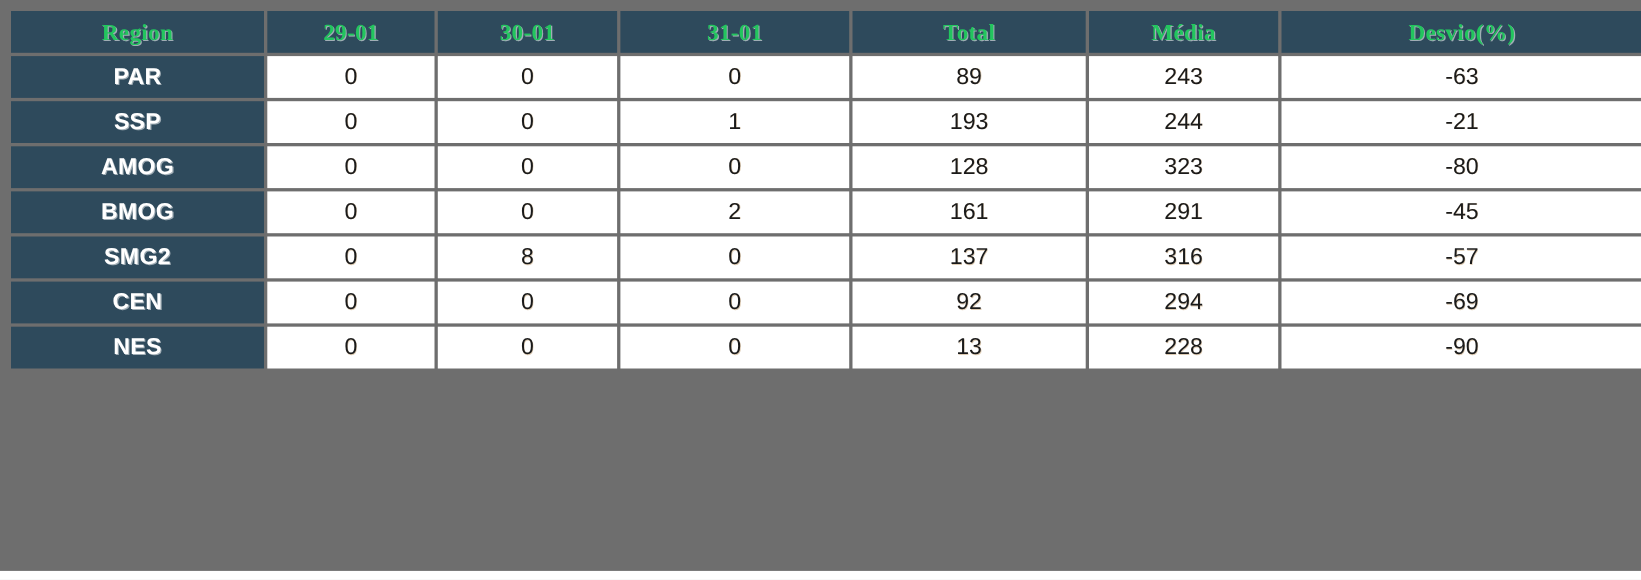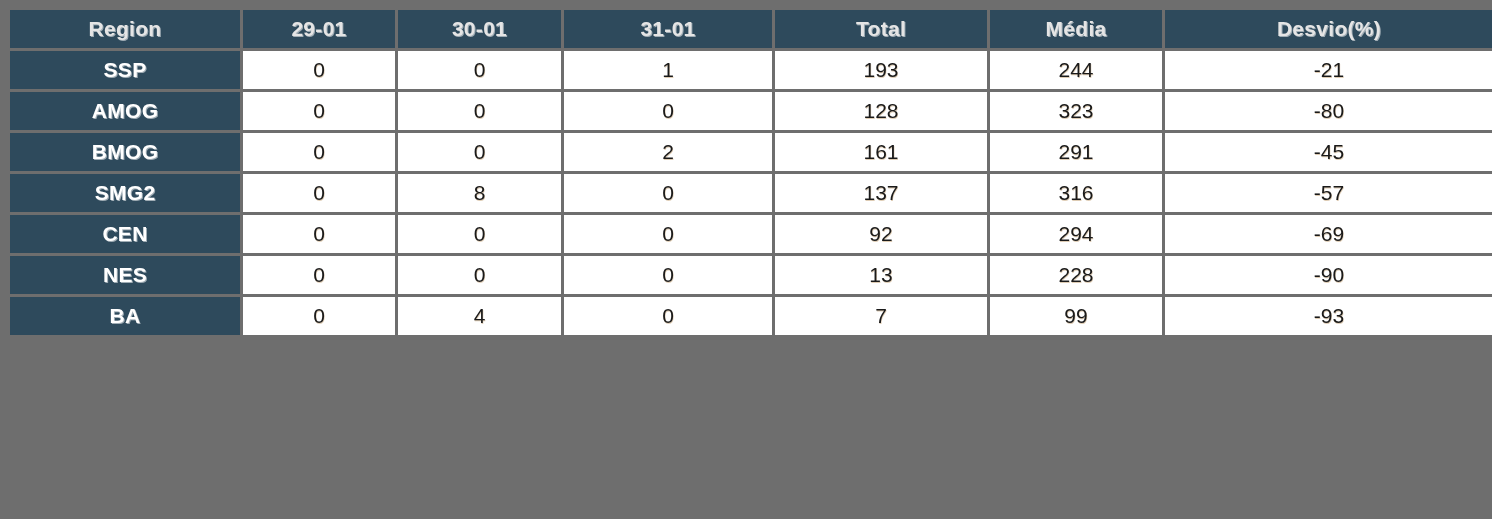--- a/index.html
+++ b/index.html
@@ -49,24 +49,25 @@
     font-size: 21px;
     text-align: center;
     vertical-align: middle;
     white-space: nowrap;
     overflow: hidden;
   }
 
   
   th.hd {
     background: #2e4a5c;
-    color: #e5e5e5;
+    color: #22c55e;
     font-weight: bold;
     text-shadow: 1px 1px 0 rgba(255,255,255,0.55);
     letter-spacing: 0.3px;
+    font-family: Liberation Serif, serif;
   }
 
   
   td.region {
     background: #2e4a5c;
     color: #ffffff;
     font-weight: bold;
     text-shadow: 1px 1px 0 rgba(255,255,255,0.55);
     letter-spacing: 0.3px;
   }
@@ -119,20 +120,29 @@
           <th class="hd">29-01</th>
           <th class="hd">30-01</th>
           <th class="hd">31-01</th>
           <th class="hd">Total</th>
           <th class="hd">Média</th>
           <th class="hd">Desvio(%)</th>
         </tr>
       </thead>
       <tbody id="table-body">
           <tr>
+            <td class="region">PAR</td>
+            <td class="val">0</td>
+            <td class="val">0</td>
+            <td class="val">0</td>
+            <td class="val">89</td>
+            <td class="val">243</td>
+            <td class="val">-63</td>
+          </tr>
+          <tr>
             <td class="region">SSP</td>
             <td class="val">0</td>
             <td class="val">0</td>
             <td class="val">1</td>
             <td class="val">193</td>
             <td class="val">244</td>
             <td class="val">-21</td>
           </tr>
           <tr>
             <td class="region">AMOG</td>
@@ -172,27 +182,18 @@
           </tr>
           <tr>
             <td class="region">NES</td>
             <td class="val">0</td>
             <td class="val">0</td>
             <td class="val">0</td>
             <td class="val">13</td>
             <td class="val">228</td>
             <td class="val">-90</td>
           </tr>
-          <tr>
-            <td class="region">BA</td>
-            <td class="val">0</td>
-            <td class="val">4</td>
-            <td class="val">0</td>
-            <td class="val">7</td>
-            <td class="val">99</td>
-            <td class="val">-93</td>
-          </tr>
         </tbody>
     </table>
   </div>
 
 
 </div>
 
 </body></html>

